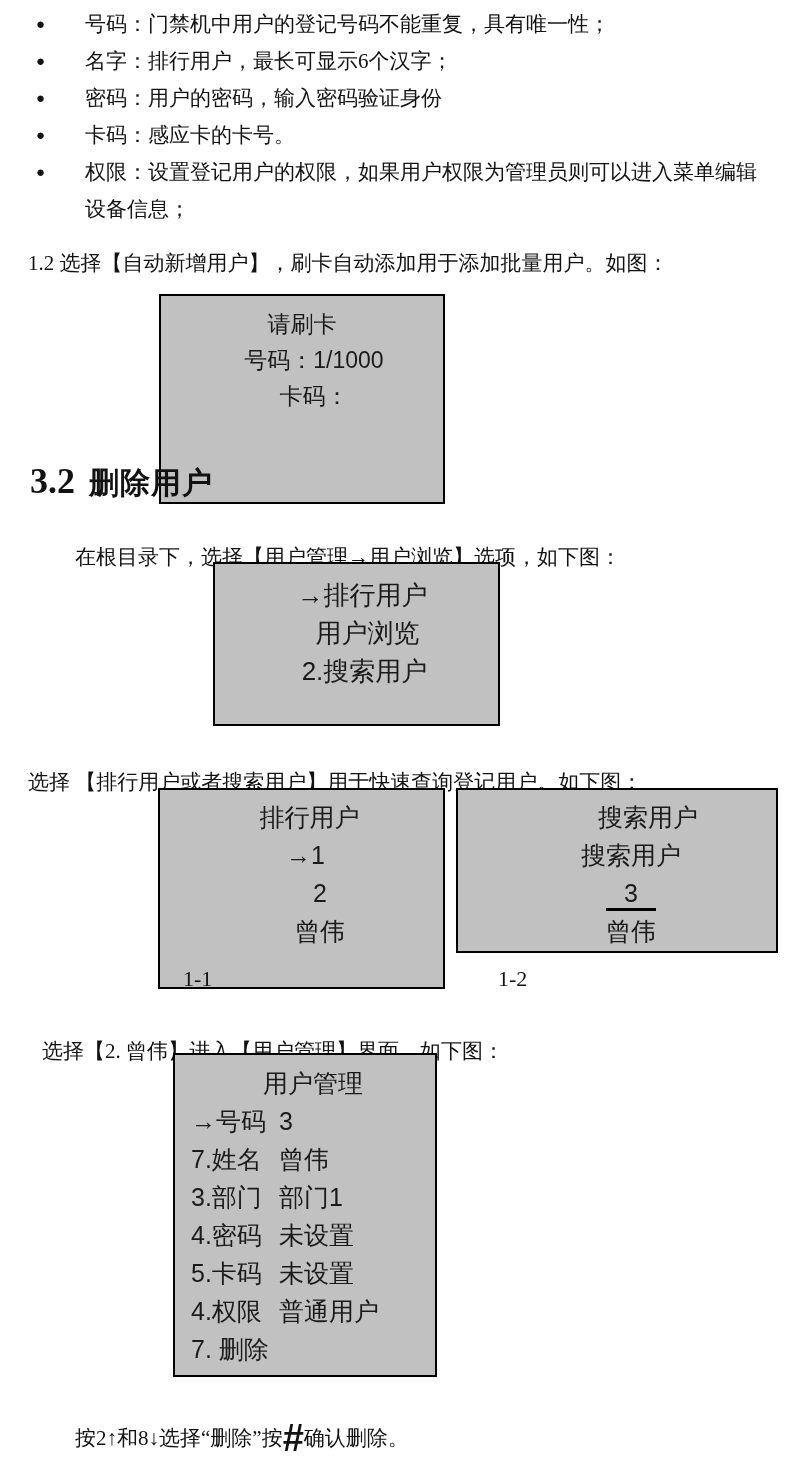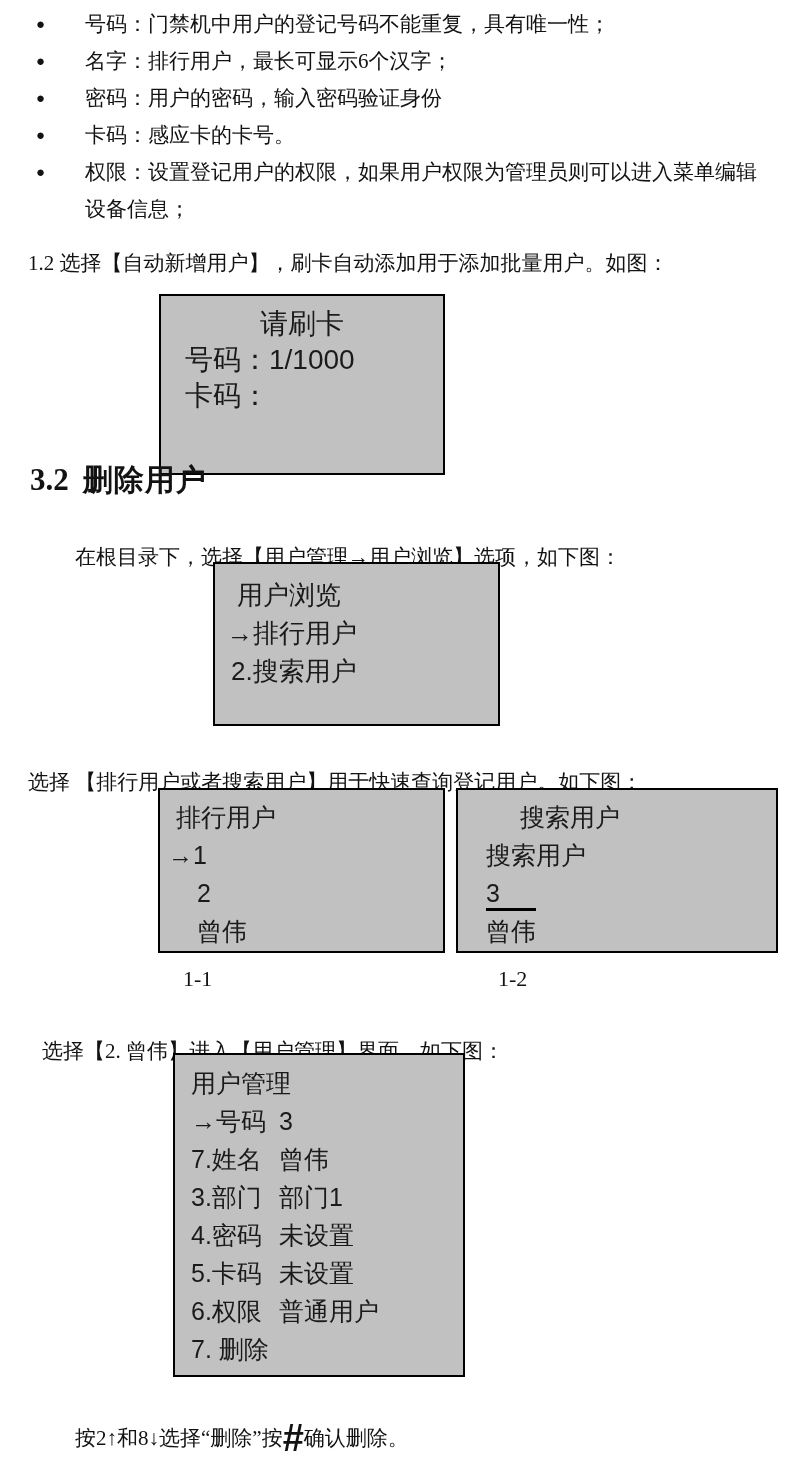--- a/index.html
+++ b/index.html
@@ -29,65 +29,65 @@
   .p-select{top:747px;left:28px;}
   .p-enter{top:1016px;left:42px;}
   .p-final{top:1398px;left:75px;line-height:38px;}
   .hash{
     font-family:"Liberation Sans", sans-serif;
     font-weight:bold;font-size:38px;
     vertical-align:-6px;line-height:0;
   }
   
   .heading{position:absolute;top:460px;left:30px;white-space:nowrap;}
-  .h-num{font-size:31px;font-weight:bold;font-family:"Liberation Serif", serif;text-align:center;}
+  .h-num{font-size:36px;font-weight:bold;font-family:"Liberation Serif", serif;text-align:center;}
   .h-title{
     font-size:30px;font-weight:bold;
     font-family:"Liberation Sans", sans-serif;
     margin-left:14px;letter-spacing:1px;
   }
   
   .screen{
     position:absolute;
     background:#c1c1c1;
     border:2px solid #000000;
     box-sizing:border-box;
     font-family:"Liberation Sans", sans-serif;
     color:#1a1a1a;
   }
-  .screen .ln{white-space:nowrap;}
-  .scr-swipe{left:159px;top:294px;width:286px;height:181px;font-size:28px;}
+  .screen .ln{white-space:nowrap;text-align:center;}
+  .scr-swipe{left:159px;top:294px;width:286px;height:210px;font-size:23px;}
   .scr-swipe .ln{line-height:36px;}
   .scr-swipe{padding-top:10px;}
   .scr-swipe .ln-title{text-align:center;}
   .scr-swipe .ln-ind{padding-left:24px;}
 
   .scr-browse{left:213px;top:562px;width:287px;height:164px;font-size:26px;padding-top:12px;}
   .scr-browse .ln{line-height:38px;}
   .scr-browse .ln-t{padding-left:22px;}
   .scr-browse .ln-a{padding-left:12px;}
   .scr-browse .ln-2{padding-left:16px;}
 
-  .scr-rank{left:158px;top:788px;width:287px;height:165px;font-size:25px;padding-top:8px;}
+  .scr-rank{left:158px;top:788px;width:287px;height:201px;font-size:25px;padding-top:8px;}
   .scr-rank .ln{line-height:38px;}
   .scr-rank .ln-t{padding-left:16px;}
   .scr-rank .ln-a{padding-left:8px;}
   .scr-rank .ln-ind{padding-left:37px;}
 
   .scr-search{left:456px;top:788px;width:322px;height:165px;font-size:25px;padding-top:8px;}
   .scr-search .ln{line-height:38px;}
   .scr-search .ln-t{padding-left:62px;}
   .scr-search .ln-ind{padding-left:28px;}
   .input-underline{
     display:inline-block;min-width:50px;
     border-bottom:3px solid #000;
     line-height:30px;
   }
 
-  .scr-manage{left:173px;top:1053px;width:292px;height:324px;font-size:25px;padding:9px 0 0 16px;}
+  .scr-manage{left:173px;top:1053px;width:264px;height:324px;font-size:25px;padding:9px 0 0 16px;}
   .scr-manage .ln{line-height:38px;}
   .row{display:flex;line-height:38px;white-space:nowrap;}
   .row .lbl{min-width:88px;}
   
   .caption{position:absolute;top:966px;font-size:22px;}
   .cap-left{left:183px;}
   .cap-right{left:498px;}
 </style>
 </head>
 <body>
@@ -125,22 +125,22 @@
     <div class="ln ln-ind">卡码：</div>
   </div>
 
   <div class="heading">
     <span class="h-num">3.2</span><span class="h-title">删除用户</span>
   </div>
 
   <p class="para p-root">在根目录下，选择【用户管理→用户浏览】选项，如下图：</p>
 
   <div class="screen scr-browse">
+    <div class="ln ln-a">→排行用户</div>
     <div class="ln ln-t">用户浏览</div>
-    <div class="ln ln-a">→排行用户</div>
     <div class="ln ln-2">2.搜索用户</div>
   </div>
 
   <p class="para p-select">选择 【排行用户或者搜索用户】用于快速查询登记用户。如下图：</p>
 
   <div class="screen scr-rank">
     <div class="ln ln-t">排行用户</div>
     <div class="ln ln-a">→1</div>
     <div class="ln ln-ind">2</div>
     <div class="ln ln-ind">曾伟</div>
@@ -174,21 +174,21 @@
     </div>
     <div class="row">
       <span class="lbl">4.密码</span>
       <span class="val">未设置</span>
     </div>
     <div class="row">
       <span class="lbl">5.卡码</span>
       <span class="val">未设置</span>
     </div>
     <div class="row">
-      <span class="lbl">6.权限</span>
+      <span class="lbl">4.权限</span>
       <span class="val">普通用户</span>
     </div>
     <div class="row">
       <span class="lbl">7. 删除</span>
       <span class="val"></span>
     </div>
   </div>
 
   <p class="para p-final">
     <span>按2↑和8↓选择“删除”按</span><span class="hash">#</span><span>确认删除。</span>

